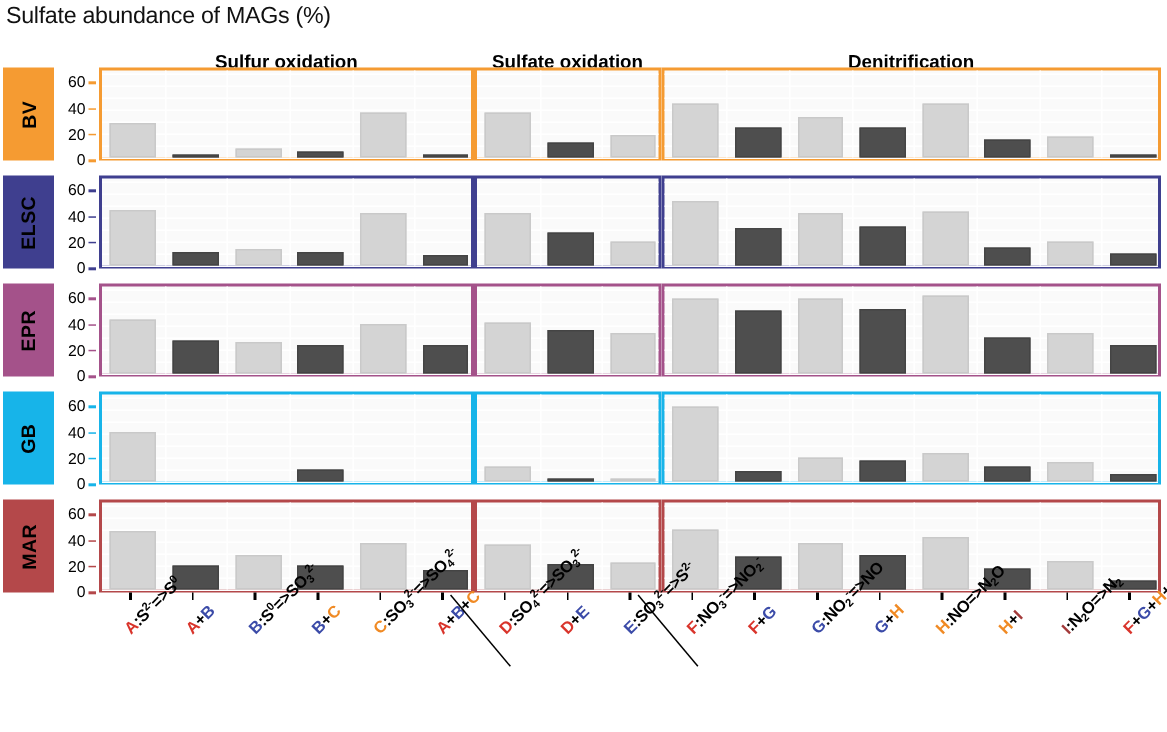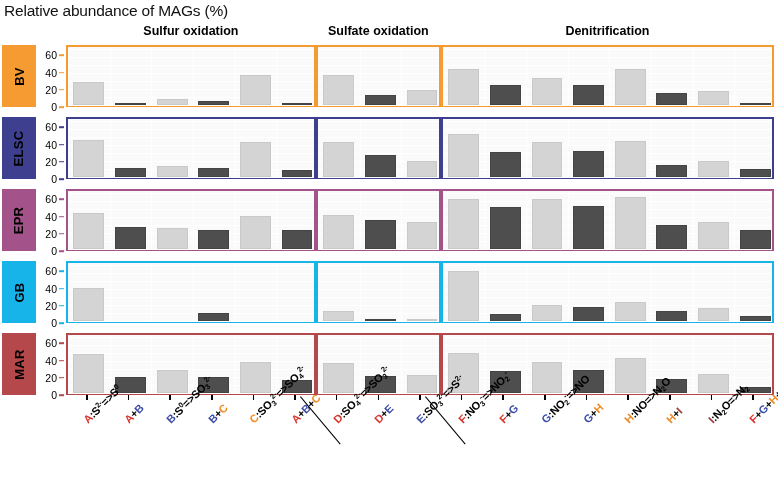--- a/index.html
+++ b/index.html
@@ -22,21 +22,21 @@
     left: 4px; top: 2px;
     font-size: 15.5px;
     color: #111;
     letter-spacing: -0.2px;
     white-space: nowrap;
   }
 
   
   .group-header {
     position: absolute;
-    top: 24px;
+    top: 34px;
     font-size: 12.5px;
     font-weight: bold;
     color: #000;
     text-align: center;
     white-space: nowrap;
   }
 
   
   .row {
     position: absolute;
@@ -134,21 +134,21 @@
     background: #000;
     width: 1.4px;
     transform-origin: top left;
   }
 </style>
 </head>
 <body>
 
 <div id="figure">
 
-  <div id="fig-title">Relative abundance of MAGs (%)</div>
+  <div id="fig-title">Sulfate abundance of MAGs (%)</div>
 
   <div id="group-headers">
       <div class="group-header" style="left: 66px; width: 249.882px;">Sulfur oxidation</div>
       <div class="group-header" style="left: 315.882px; width: 124.941px;">Sulfate oxidation</div>
       <div class="group-header" style="left: 440.824px; width: 333.176px;">Denitrification</div>
     </div>
 
   <div id="rows">
       <div class="row" style="top: 45px; height: 62px;">
         <div class="row-tag" style="top: 0px; height: 62px; background: rgb(245, 155, 50);">

